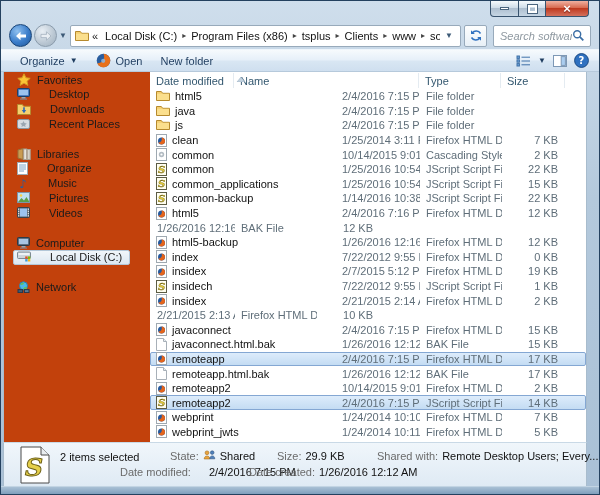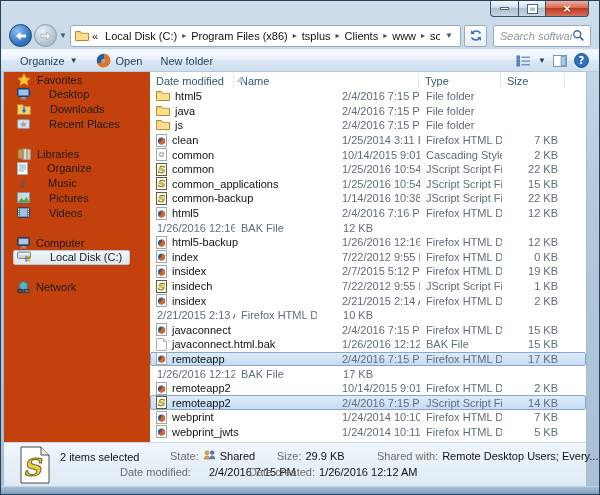--- a/index.html
+++ b/index.html
@@ -607,20 +607,29 @@
                   <path d="M5.5 3.5a3.5 3.5 0 1 1 -3.1 5.1 3.5 3.5 0 0 0 3.1-5.1z" fill="#e4641b"></path>
                 </svg>
               </span>
               <span>remoteapp</span>
             </div>
             <div class="fcell dim c-date">2/4/2016 7:15 PM</div>
             <div class="fcell dim c-type">Firefox HTML Doc...</div>
             <div class="fcell c-size">17 KB</div>
           </div>
           <div class="frow">
+            <div class="fcell name c-name">
+              <span class="ico">
+                <svg width="11" height="13" viewBox="0 0 11 13">
+                  <path d="M0.5 0.5h7l3 3v9h-10z" fill="#fff" stroke="#a8b0b8"></path>
+                  <path d="M7.5 0.5v3h3" fill="#e8edf1" stroke="#a8b0b8"></path>
+                </svg>
+              </span>
+              <span>remoteapp.html.bak</span>
+            </div>
             <div class="fcell dim c-date">1/26/2016 12:12 AM</div>
             <div class="fcell dim c-type">BAK File</div>
             <div class="fcell c-size">17 KB</div>
           </div>
           <div class="frow">
             <div class="fcell name c-name">
               <span class="ico">
                 <svg width="11" height="13" viewBox="0 0 11 13">
                   <rect x="0.5" y="0.5" width="10" height="12" fill="#fff" stroke="#9fa9b1"></rect>
                   <circle cx="5.5" cy="7" r="3.5" fill="#265a9e"></circle>

